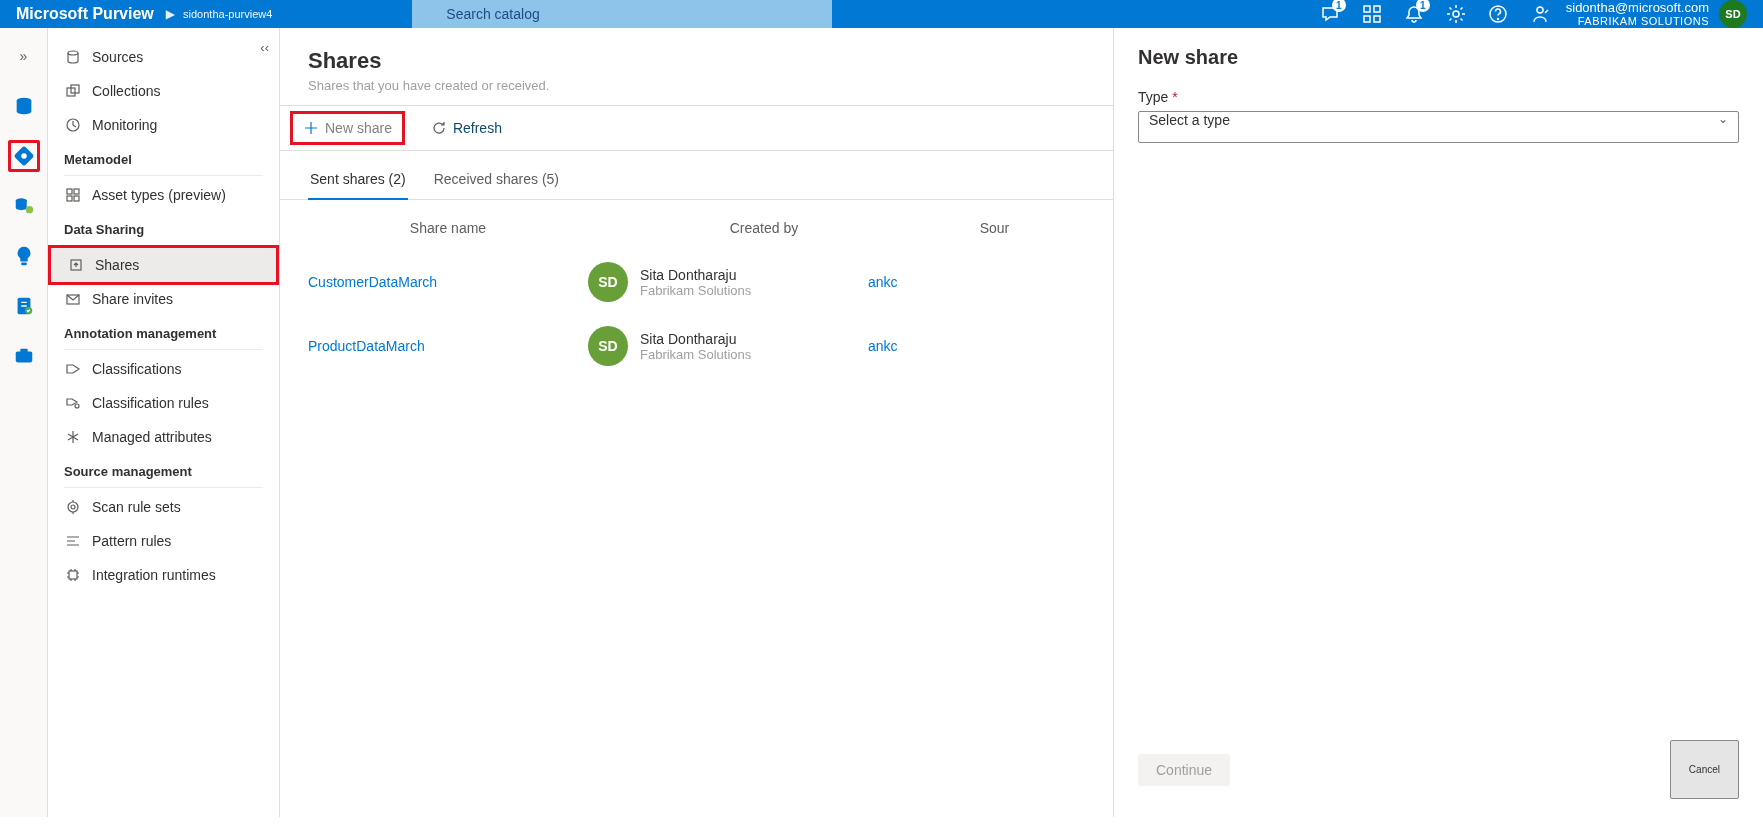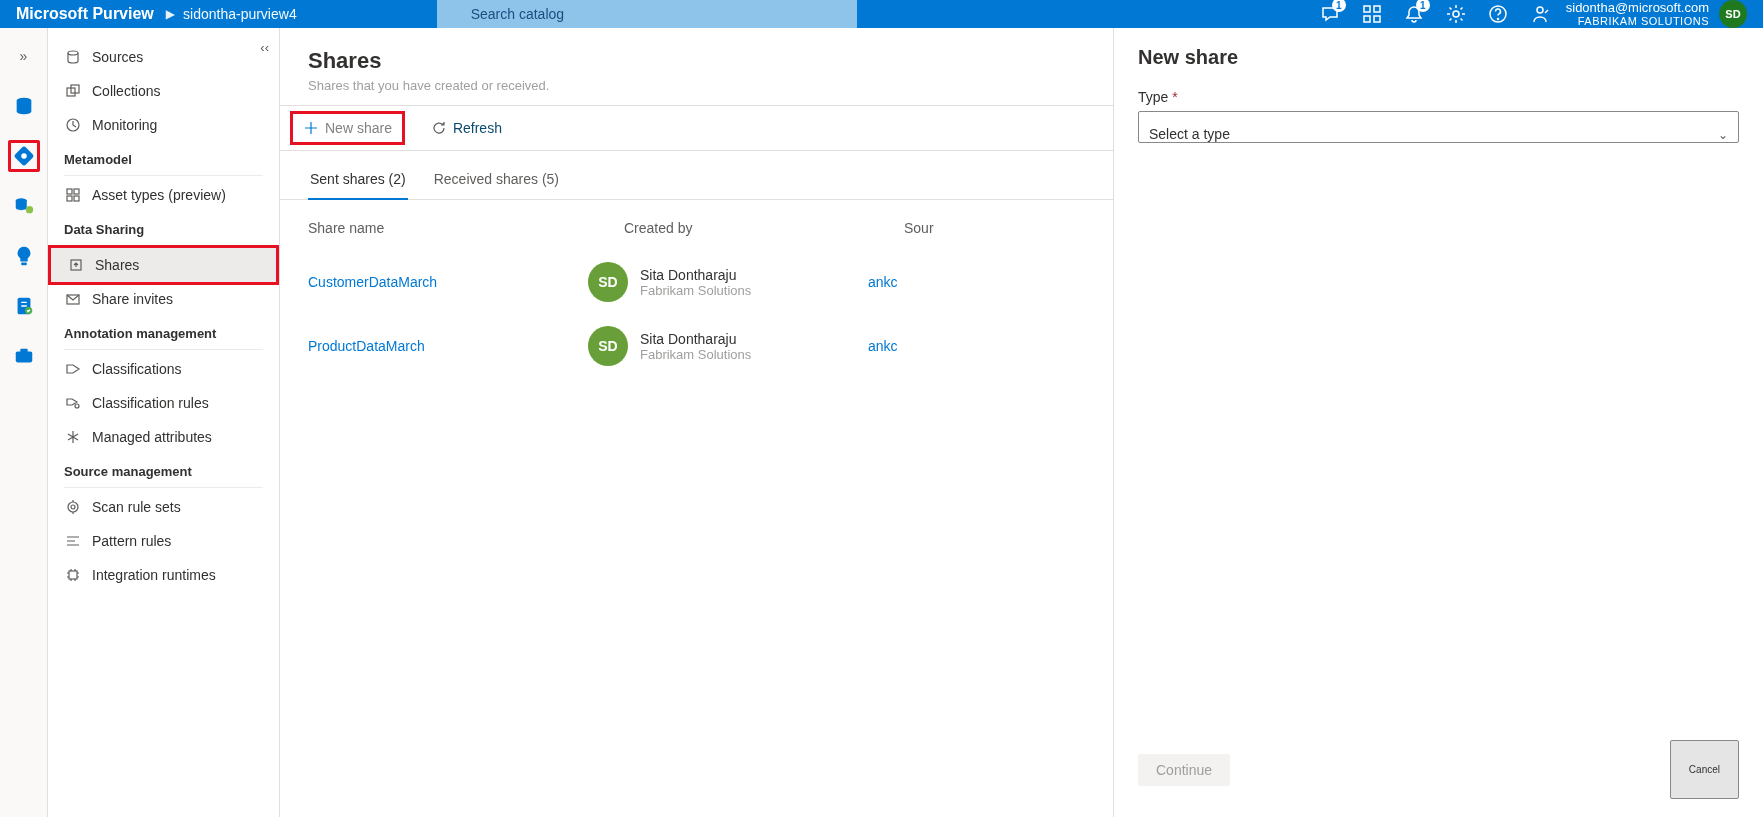--- a/index.html
+++ b/index.html
@@ -2,21 +2,21 @@
 <html><head>
   <meta charset="utf-8">
   <style>
     * { box-sizing: border-box; margin: 0; padding: 0; }
     body { font-family: "Segoe UI", Tahoma, sans-serif; font-size: 14px; color: #323130; overflow: hidden; width: 1763px; height: 833px; }
     
     
     .topbar { height: 28px; background: #0078d4; color: #fff; display: flex; align-items: center; padding: 0 16px; }
     .topbar .brand { font-weight: 600; font-size: 16px; margin-right: 12px; }
     .topbar .chevron { font-size: 12px; opacity: 0.9; margin-right: 8px; }
-    .topbar .instance { font-size: 14px; opacity: 0.95; }
+    .topbar .instance { font-size: 11px; opacity: 0.95; }
     .topbar .search-wrap { margin-left: 140px; flex: 0 0 420px; }
     .topbar .search { width: 100%; height: 32px; border: none; border-radius: 2px; background: #8fc4ea; padding: 0 34px; font-size: 14px; color: #1a4e80; }
     .topbar .search::placeholder { color: #1a4e80; }
     .topbar .search-icon-wrap { position: relative; }
     .topbar .search-icon { position: absolute; left: 10px; top: 50%; transform: translateY(-50%); color: #1a4e80; font-size: 14px; }
     .topbar .spacer { flex: 1; }
     .topbar .actions { display: flex; align-items: center; gap: 22px; margin-right: 16px; }
     .topbar .actions .ic { width: 20px; height: 20px; position: relative; cursor: pointer; }
     .topbar .actions .ic svg { width: 20px; height: 20px; }
     .topbar .badge { position: absolute; top: -6px; right: -6px; background: #fff; color: #0078d4; border-radius: 50%; font-size: 10px; font-weight: 600; width: 14px; height: 14px; display: flex; align-items: center; justify-content: center; }
@@ -54,38 +54,38 @@
     .main .toolbar { border-top: 1px solid #e1dfdd; border-bottom: 1px solid #e1dfdd; padding: 8px 10px; display: flex; align-items: center; gap: 16px; }
     .main .toolbar .btn { display: inline-flex; align-items: center; gap: 6px; padding: 6px 10px; color: #0c4a6e; cursor: pointer; font-size: 14px; }
     .main .toolbar .btn svg { width: 16px; height: 16px; }
     .main .toolbar .btn.newshare { color: #838180; }
     .main .toolbar .btn.newshare.red-outline { border: 3px solid #e81123; }
     .main .tabs { display: flex; gap: 24px; padding: 0 28px; margin-top: 12px; border-bottom: 1px solid #e1dfdd; }
     .main .tab { padding: 8px 2px 12px; cursor: pointer; color: #605e5c; font-size: 14px; position: relative; }
     .main .tab.active { color: #323130; font-weight: 400; }
     .main .tab.active::after { content: ""; position: absolute; left: 0; right: 0; bottom: -1px; height: 2px; background: #0078d4; }
     .main .table { padding: 20px 28px; }
-    .main .thead { display: flex; color: #605e5c; font-size: 14px; padding-bottom: 14px; }
+    .main .thead { display: flex; color: #605e5c; font-size: 14px; padding-bottom: 14px; text-align: center; }
     .main .thead .col-name { flex: 0 0 280px; }
     .main .thead .col-createdby { flex: 0 0 280px; margin-left: 36px; }
     .main .thead .col-source { flex: 1; }
     .main .trow { display: flex; align-items: center; padding: 12px 0; }
     .main .trow .col-name { flex: 0 0 280px; color: #0078d4; cursor: pointer; }
     .main .trow .col-createdby { flex: 0 0 280px; display: flex; align-items: center; gap: 12px; }
     .main .trow .col-source { flex: 1; color: #0078d4; cursor: pointer; overflow: hidden; white-space: nowrap; }
     .main .trow .av { width: 40px; height: 40px; border-radius: 50%; background: #689f38; color: #fff; display: flex; align-items: center; justify-content: center; font-size: 14px; font-weight: 600; }
     .main .trow .person .pname { color: #323130; }
     .main .trow .person .porg { color: #a19f9d; font-size: 13px; }
     
     
     .panel { width: 650px; border-left: 1px solid #e1dfdd; background: #fff; display: flex; flex-direction: column; padding: 18px 24px; }
     .panel .ptitle { font-size: 20px; font-weight: 600; margin-bottom: 20px; }
     .panel .field-label { font-size: 14px; margin-bottom: 6px; }
     .panel .req { color: #a4262c; }
-    .panel .select { width: 100%; height: 32px; border: 1px solid #8a8886; border-radius: 2px; background: #fff; padding: 0 10px; display: flex; align-items: flex-end; justify-content: space-between; cursor: pointer; color: #323130; }
+    .panel .select { width: 100%; height: 32px; border: 1px solid #8a8886; border-radius: 2px; background: #fff; padding: 0 10px; display: flex; align-items: flex-start; justify-content: space-between; cursor: pointer; color: #323130; }
     .panel .select .chev { color: #605e5c; font-size: 12px; }
     .panel .grow { flex: 1; }
     .panel .footer { display: flex; justify-content: space-between; align-items: center; padding-top: 16px; }
     .panel .btn-continue { background: #f3f2f1; color: #a19f9d; border: none; padding: 8px 18px; cursor: not-allowed; border-radius: 2px; font-size: 14px; text-align: right; }
     .panel .btn-cancel { background: #e5e5e5; color: #323130; border: 1px solid #8a8886; padding: 23px 18px; cursor: pointer; border-radius: 2px; font-size: 10px; }
   </style>
 </head>
 <body>
 
 <div class="topbar">

